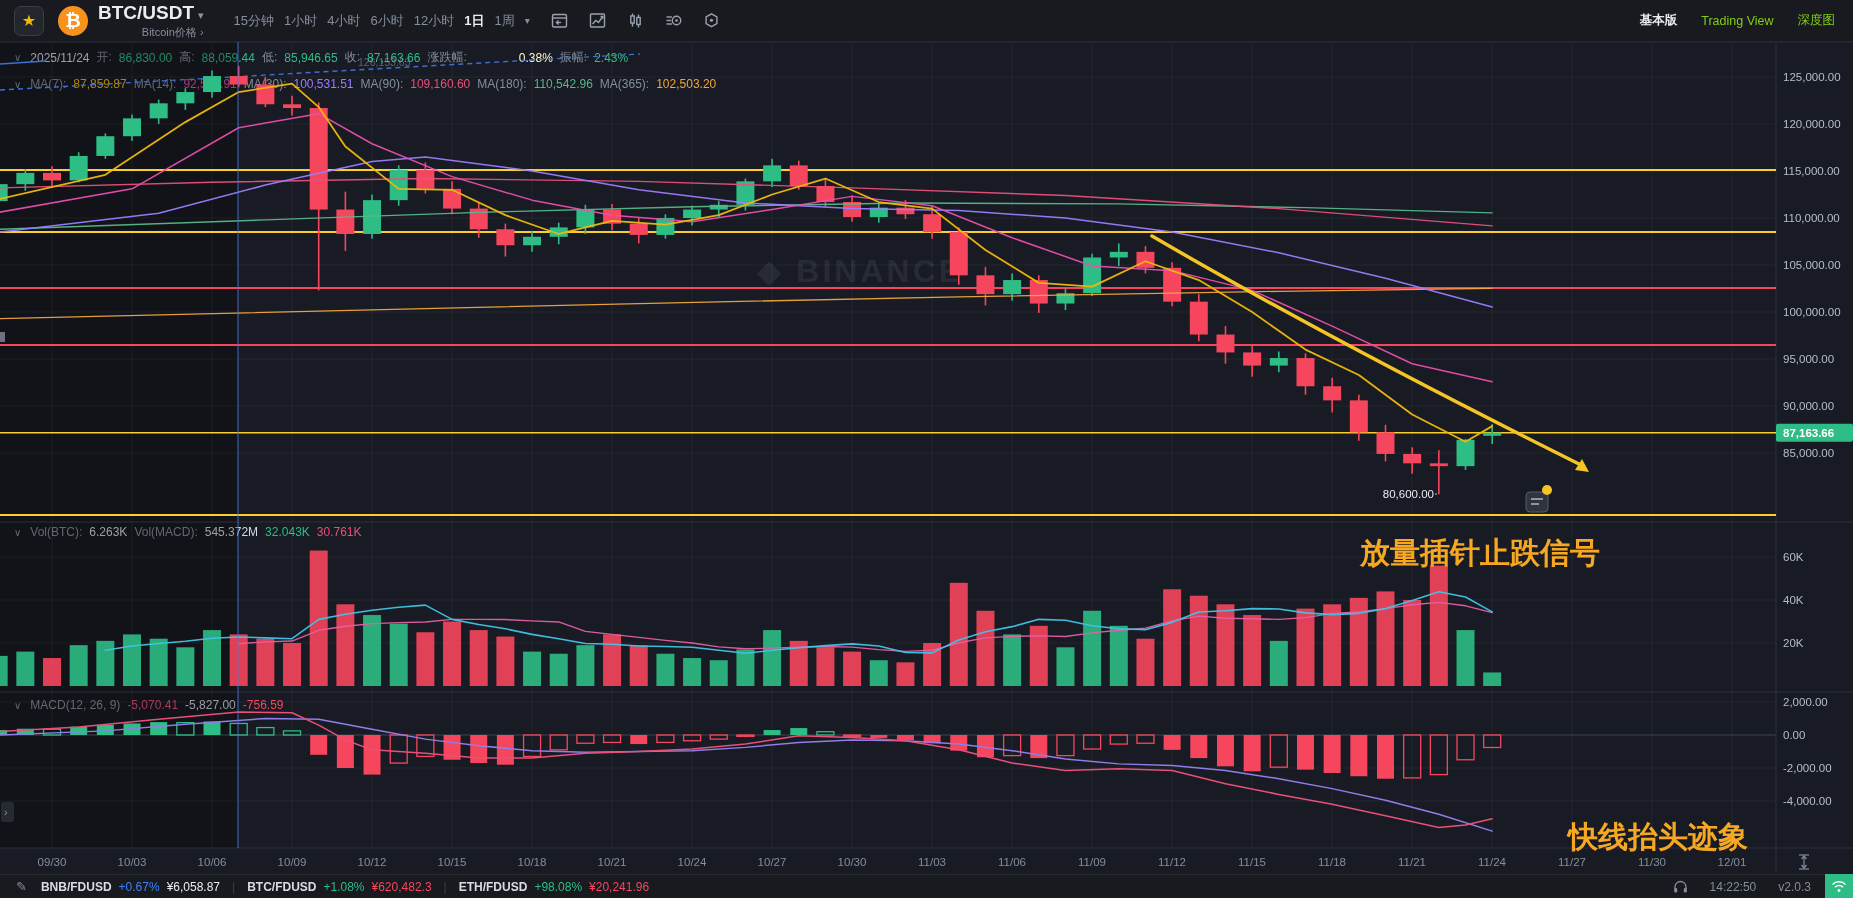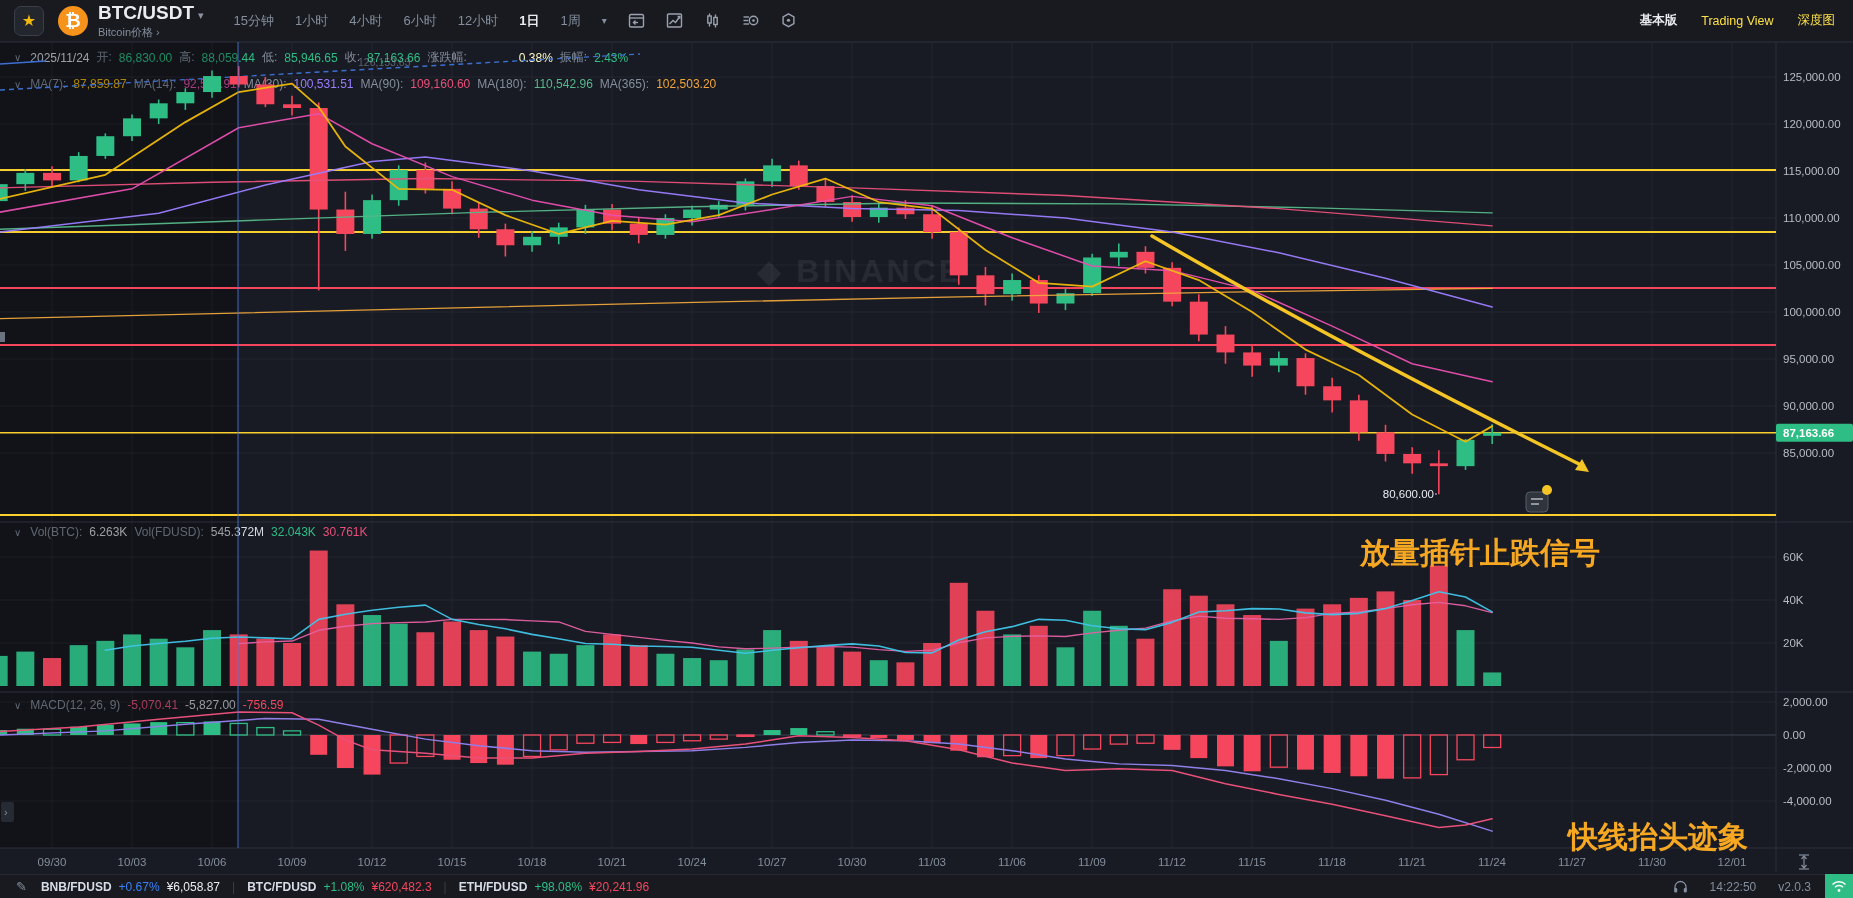--- a/index.html
+++ b/index.html
@@ -10,30 +10,30 @@
   
   #header { position:absolute; top:0; left:0; right:0; height:42px; background:#181a20;
     border-bottom:1px solid #23262e; display:flex; align-items:center; padding:0 14px; z-index:30; }
   .star-btn { width:30px; height:30px; border-radius:7px; background:#24262d; border:1px solid #3a3e48;
     display:flex; align-items:center; justify-content:center; color:#f0b90b; font-size:16px; cursor:pointer; }
   .coin-logo { width:30px; height:30px; border-radius:50%; background:#f7931a; color:#fff; font-weight:bold;
     display:flex; align-items:center; justify-content:center; font-size:19px; margin-left:14px; }
   .title-block { margin-left:10px; line-height:1.1; }
   .pair-title { color:#eaecef; font-size:19px; font-weight:bold; }
   .pair-caret { color:#8b93a0; font-size:11px; margin-left:4px; }
-  .pair-sub { color:#848e9c; font-size:11px; margin-top:2px; }
-  .tf-row { display:flex; align-items:center; margin-left:30px; gap:21px; }
+  .pair-sub { color:#848e9c; font-size:11px; margin-top:2px;text-align:right; }
+  .tf-row { display:flex; align-items:center; margin-left:30px; gap:10px; }
   .tf { color:#848e9c; font-size:13px; cursor:pointer; white-space:nowrap; }
   .tf.active { color:#eaecef; font-weight:bold; }
   .tf-caret { color:#848e9c; font-size:10px; cursor:pointer; }
   .icon-row { display:flex; align-items:center; gap:19px; margin-left:20px; }
   .hicon { width:19px; height:19px; color:#9aa2af; cursor:pointer; }
   .hicon svg { width:100%; height:100%; stroke:currentColor; fill:none; stroke-width:1.4; }
   .view-tabs { margin-left:auto; display:flex; gap:24px; align-items:center; margin-right:4px; }
-  .vtab { color:#fde047; font-size:12.5px; cursor:pointer; white-space:nowrap; }
+  .vtab { color:#84cc16; font-size:12.5px; cursor:pointer; white-space:nowrap; }
   .vtab.active { color:#eaecef; font-weight:bold; }
 
   
   .legend { position:absolute; display:flex; align-items:center; gap:7px; font-size:12px; z-index:5;
     white-space:nowrap; }
   .legend .caret { color:#848e9c; font-size:10px; margin-right:2px; cursor:pointer; }
   .lg-dim { color:#848e9c; }
   .lg-light { color:#d5dae2; }
   #ohlc-row { top:49px; left:14px; }
   #ma-row { top:77px; left:14px; }
@@ -156,21 +156,21 @@
       <span style="color: rgb(232, 80, 122);">109,160.60</span>
       <span class="lg-dim">MA(180):</span>
       <span style="color: rgb(86, 184, 138);">110,542.96</span>
       <span class="lg-dim">MA(365):</span>
       <span style="color: rgb(240, 166, 60);">102,503.20</span>
     </div>
   <div class="legend" id="vol-row">
     <span class="caret">∨</span>
   <span class="lg-dim">Vol(BTC):</span>
       <span style="color: rgb(213, 218, 226);">6.263K</span>
-      <span class="lg-dim">Vol(FDUSD):</span>
+      <span class="lg-dim">Vol(MACD):</span>
       <span style="color: rgb(213, 218, 226);">545.372M</span>
       <span style="color: rgb(46, 189, 133);">32.043K</span>
       <span style="color: rgb(232, 80, 122);">30.761K</span>
     </div>
   <div class="legend" id="macd-row">
     <span class="caret">∨</span>
     <span class="lg-dim">MACD(12, 26, 9)</span>
   <span style="color: rgb(232, 80, 122);">-5,070.41</span>
       <span style="color: rgb(207, 211, 220);">-5,827.00</span>
       <span style="color: rgb(246, 70, 93);">-756.59</span>

